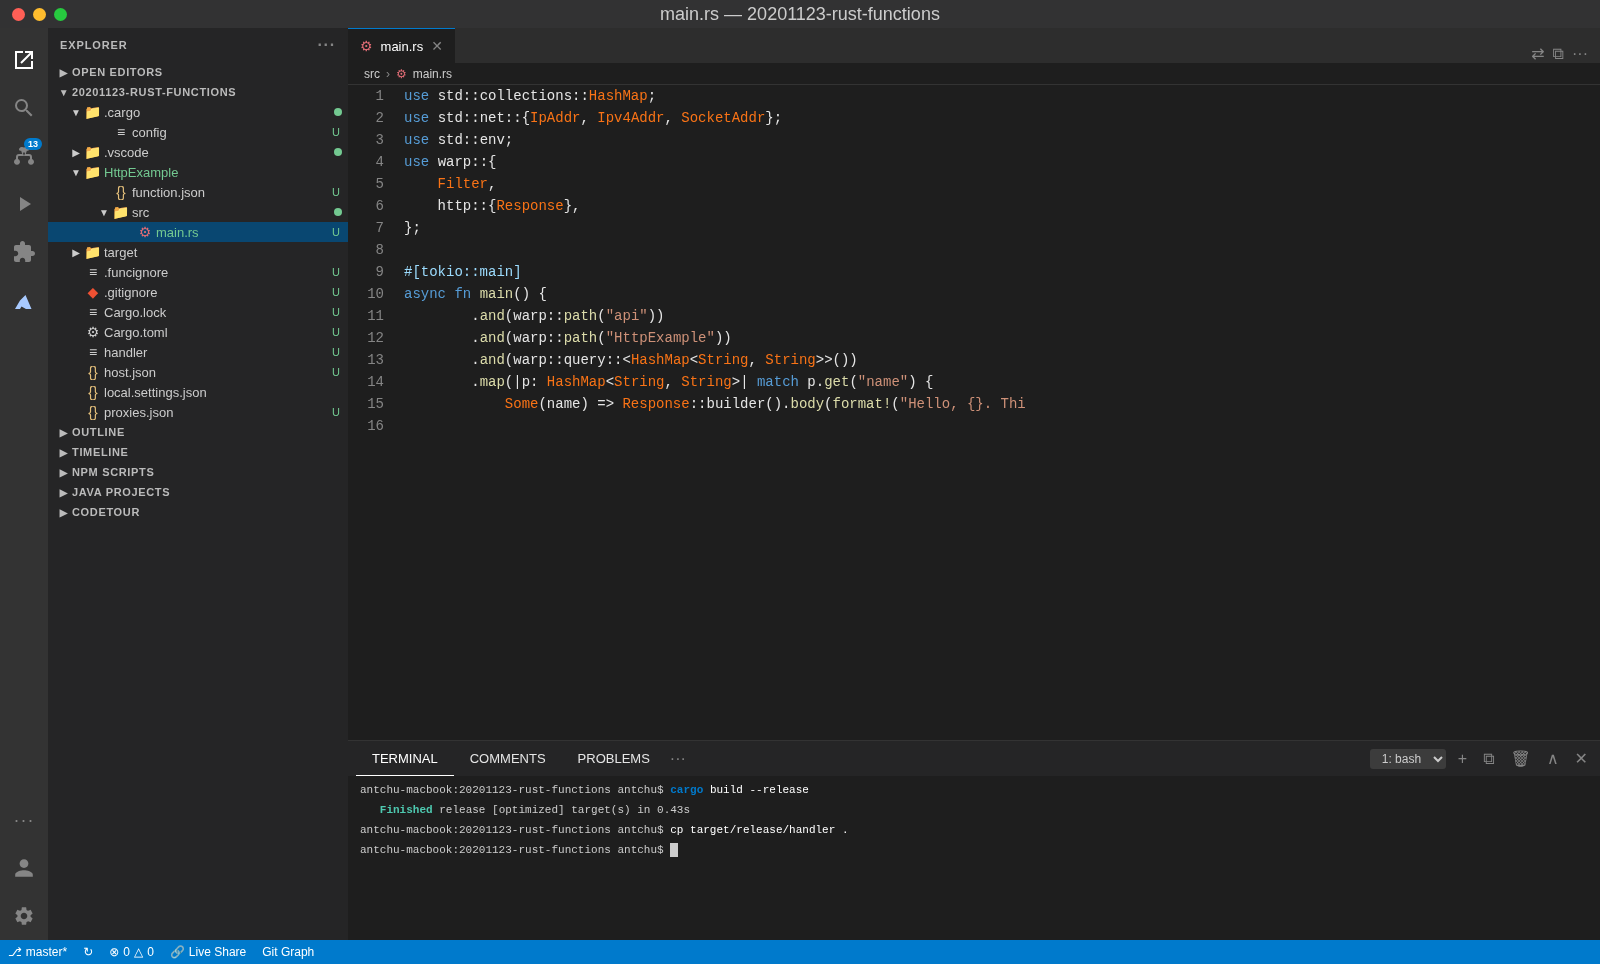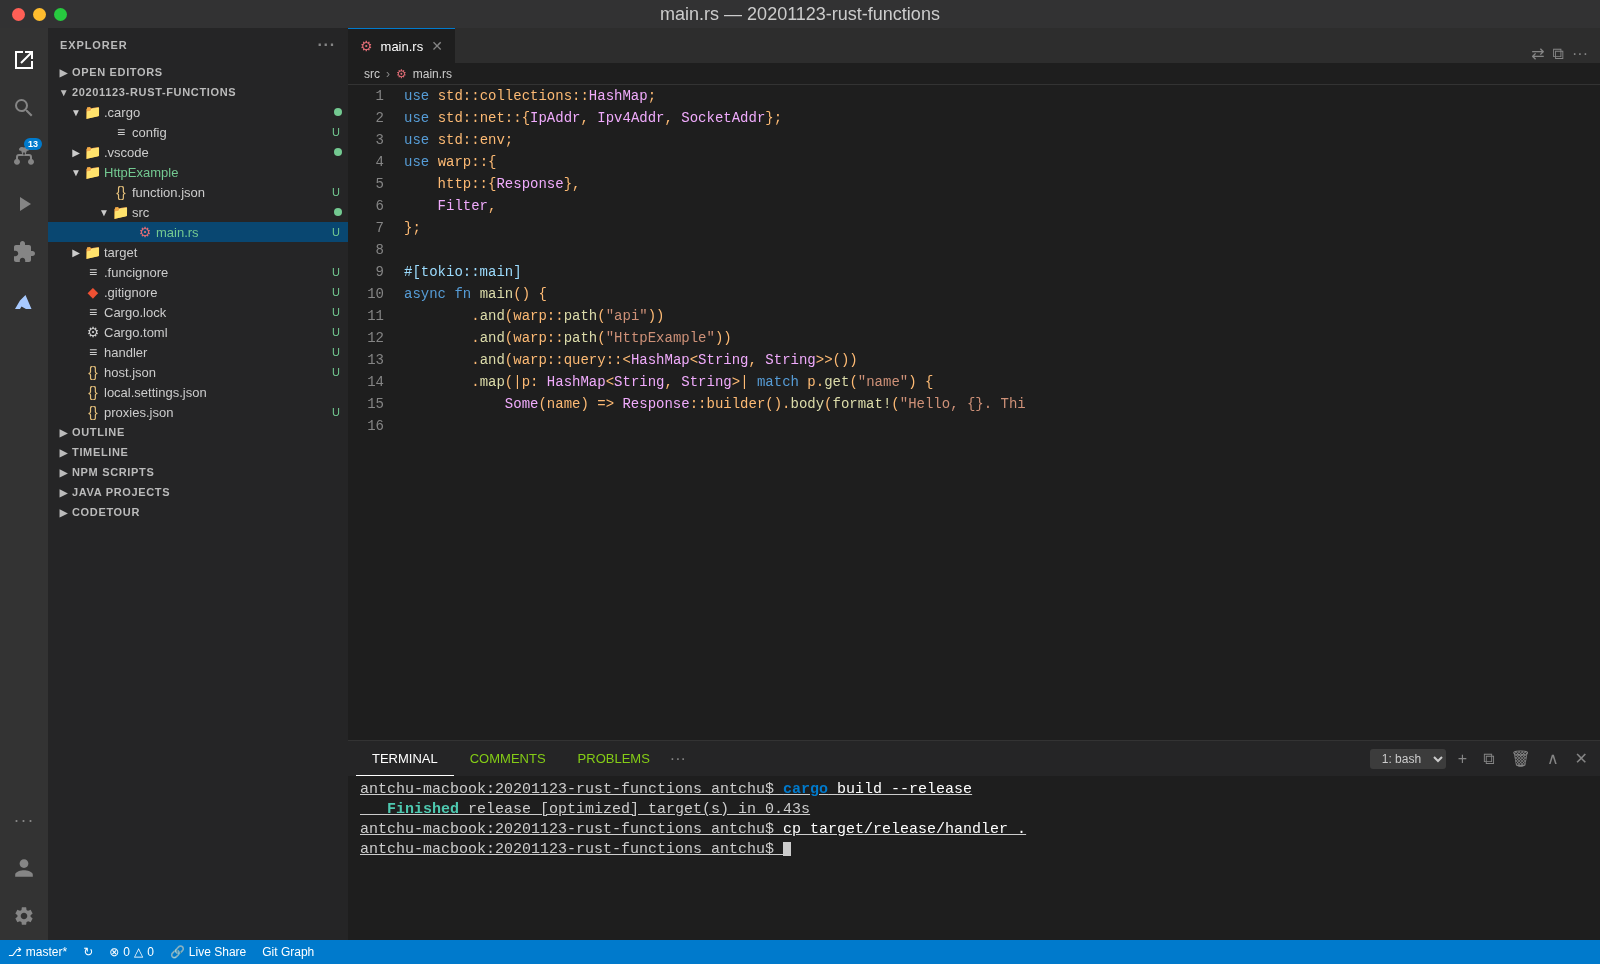--- a/index.html
+++ b/index.html
@@ -260,24 +260,24 @@
       overflow: hidden;
     }
     .code-line {
       height: 22px;
       line-height: 22px;
       white-space: pre;
     }
 
     
     .kw { color: #569cd6; }
-    .type { color: #f0abfc; }
+    .type { color: #f97316; }
     .str { color: #ce9178; }
     .fn { color: #dcdcaa; }
-    .plain { color: #fdba74; }
+    .plain { color: #e5e5e5; }
     .macro { color: #dcdcaa; }
     .attr { color: #9cdcfe; }
 
     
     .terminal-container {
       height: 200px;
       background: #1e1e1e;
       display: flex;
       flex-direction: column;
       flex-shrink: 0;
@@ -291,21 +291,21 @@
       padding: 0 8px;
       gap: 0;
       flex-shrink: 0;
     }
     .terminal-tab {
       padding: 0 16px;
       height: 35px;
       display: flex;
       align-items: center;
       font-size: 13px;
-      color: #84cc16;
+      color: #e5e5e5;
       cursor: pointer;
       border-bottom: 1px solid transparent;
     }
     .terminal-tab.active {
       color: #ffffff;
       border-bottom: 1px solid #ffffff;
       text-align: center;
     }
     .terminal-tab-dots {
       color: #858585;
@@ -330,25 +330,24 @@
       border: none;
       font-size: 12px;
       padding: 2px 8px;
       border-radius: 3px;
       cursor: pointer;
     }
     .terminal-body {
       flex: 1;
       padding: 4px 12px;
       font-family: 'Consolas', 'Courier New', monospace;
-      font-size: 15px;
+      font-size: 11px;
       color: #cccccc;
       overflow-y: auto;
       line-height: 20px;
-      text-decoration: underline;
     }
     .term-line { white-space: pre; }
     .term-prompt { color: #cccccc; }
     .term-cmd { color: #ffffff; }
     .term-highlight { color: #007acc; font-weight: bold; }
     .term-finished { color: #4ec9b0; font-weight: bold; }
     .term-cursor {
       display: inline-block;
       width: 8px;
       height: 14px;
@@ -646,22 +645,22 @@
             <div>13</div>
             <div>14</div>
             <div>15</div>
           <div>16</div>
         </div>
         <div class="code-content">
           <div class="code-line"><span class="kw">use</span> <span class="plain">std::collections::</span><span class="type">HashMap</span><span class="plain">;</span></div>
           <div class="code-line"><span class="kw">use</span> <span class="plain">std::net::{</span><span class="type">IpAddr</span><span class="plain">, </span><span class="type">Ipv4Addr</span><span class="plain">, </span><span class="type">SocketAddr</span><span class="plain">};</span></div>
           <div class="code-line"><span class="kw">use</span> <span class="plain">std::env;</span></div>
           <div class="code-line"><span class="kw">use</span> <span class="plain">warp::{</span></div>
+          <div class="code-line"><span class="plain">    </span><span class="type">Filter</span><span class="plain">,</span></div>
           <div class="code-line"><span class="plain">    http::{</span><span class="type">Response</span><span class="plain">},</span></div>
-          <div class="code-line"><span class="plain">    </span><span class="type">Filter</span><span class="plain">,</span></div>
           <div class="code-line"><span class="plain">};</span></div>
           <div class="code-line"></div>
           <div class="code-line"><span class="attr">#[tokio::main]</span></div>
           <div class="code-line"><span class="kw">async</span> <span class="kw">fn</span> <span class="fn">main</span><span class="plain">() {</span></div>
           <div class="code-line"><span class="plain">        .</span><span class="fn">and</span><span class="plain">(warp::</span><span class="fn">path</span><span class="plain">(</span><span class="str">"api"</span><span class="plain">))</span></div>
           <div class="code-line"><span class="plain">        .</span><span class="fn">and</span><span class="plain">(warp::</span><span class="fn">path</span><span class="plain">(</span><span class="str">"HttpExample"</span><span class="plain">))</span></div>
           <div class="code-line"><span class="plain">        .</span><span class="fn">and</span><span class="plain">(warp::query::&lt;</span><span class="type">HashMap</span><span class="plain">&lt;</span><span class="type">String</span><span class="plain">, </span><span class="type">String</span><span class="plain">&gt;&gt;())</span></div>
           <div class="code-line"><span class="plain">        .</span><span class="fn">map</span><span class="plain">(|p: </span><span class="type">HashMap</span><span class="plain">&lt;</span><span class="type">String</span><span class="plain">, </span><span class="type">String</span><span class="plain">&gt;| </span><span class="kw">match</span><span class="plain"> p.</span><span class="fn">get</span><span class="plain">(</span><span class="str">"name"</span><span class="plain">) {</span></div>
           <div class="code-line"><span class="plain">            </span><span class="type">Some</span><span class="plain">(name) =&gt; </span><span class="type">Response</span><span class="plain">::builder().</span><span class="fn">body</span><span class="plain">(</span><span class="macro">format!</span><span class="plain">(</span><span class="str">"Hello, {}. Thi</span></div>
         </div>

